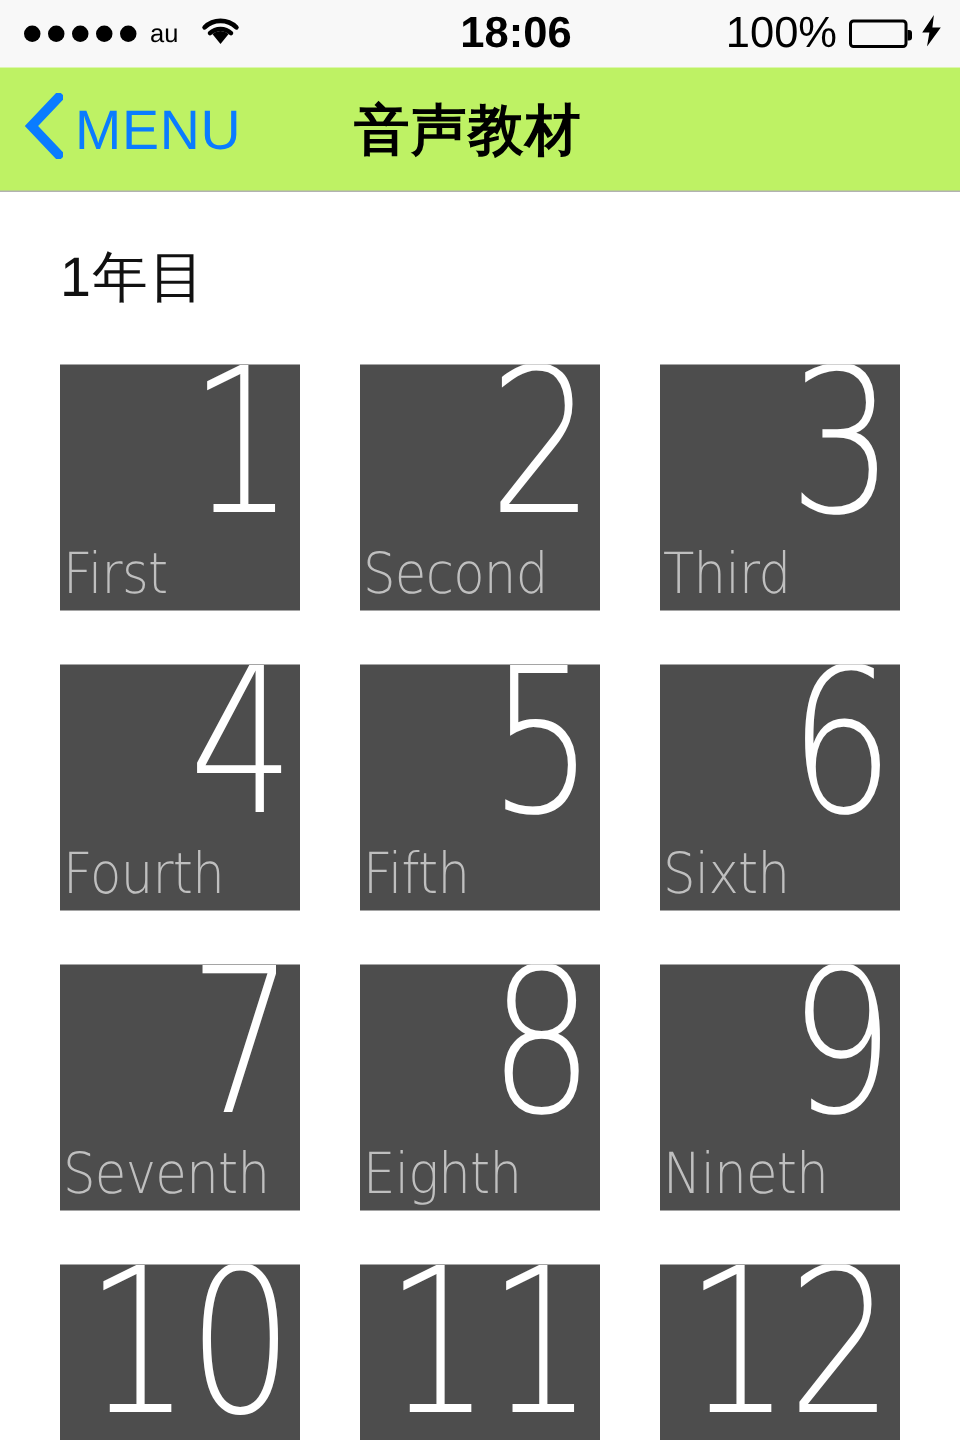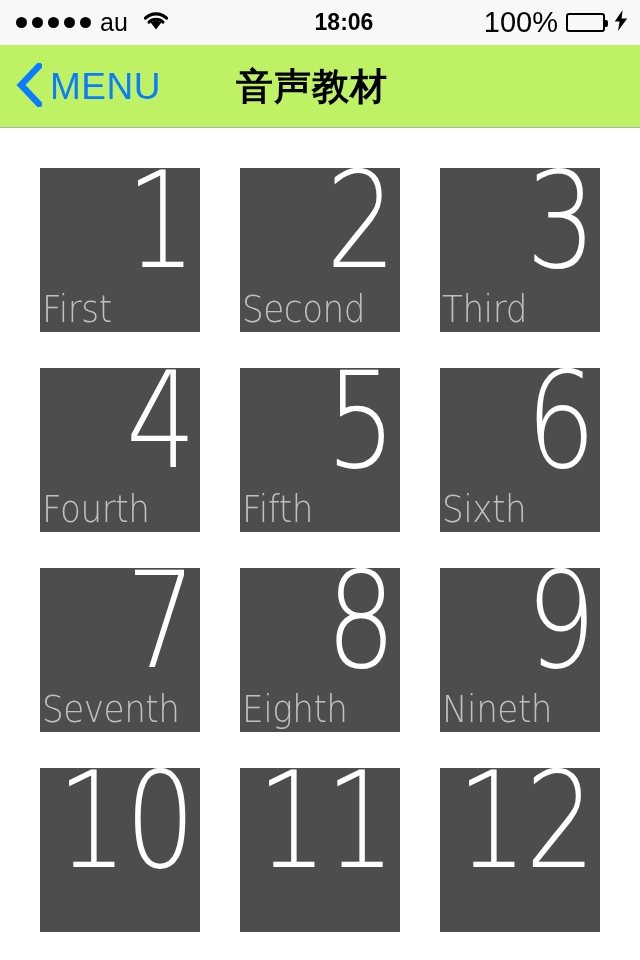--- a/index.html
+++ b/index.html
@@ -36,35 +36,35 @@
     margin-right: 9px;
   }
   .sig-dot {
     width: 11px;
     height: 11px;
     border-radius: 50%;
     background: #000000;
     display: block;
   }
   .carrier {
-    font-size: 25px;
+    font-size: 17px;
     color: #000000;
     letter-spacing: 0px;
     line-height: 45px;
   }
   .wifi-icon {
     margin-left: 14px;
     display: block;
   }
   .status-center {
     position: absolute;
     left: 0;
     right: 0;
     text-align: center;
-    font-size: 23px;
+    font-size: 29px;
     font-weight: bold;
     color: #000000;
     line-height: 45px;
     letter-spacing: 0px;
     padding-left: 48px;
   }
   .status-right {
     position: absolute;
     right: 12px;
     display: flex;
@@ -252,20 +252,21 @@
         <path d="M23 3 L5 22 L23 41" stroke="#0a7cff" stroke-width="6.5" fill="none" stroke-linecap="square" stroke-linejoin="miter"></path>
       </svg>
     </span>
     <span class="back-label">MENU</span>
   </div>
   <div class="nav-title">音声教材</div>
 </div>
 
 <div class="content">
 
+  <div class="section-title">1年目</div>
 
   <div class="grid">
 
     <div class="tile">
       <span class="tile-number">1</span>
       <span class="tile-label">First</span>
     </div>
 
     <div class="tile">
       <span class="tile-number">2</span>

